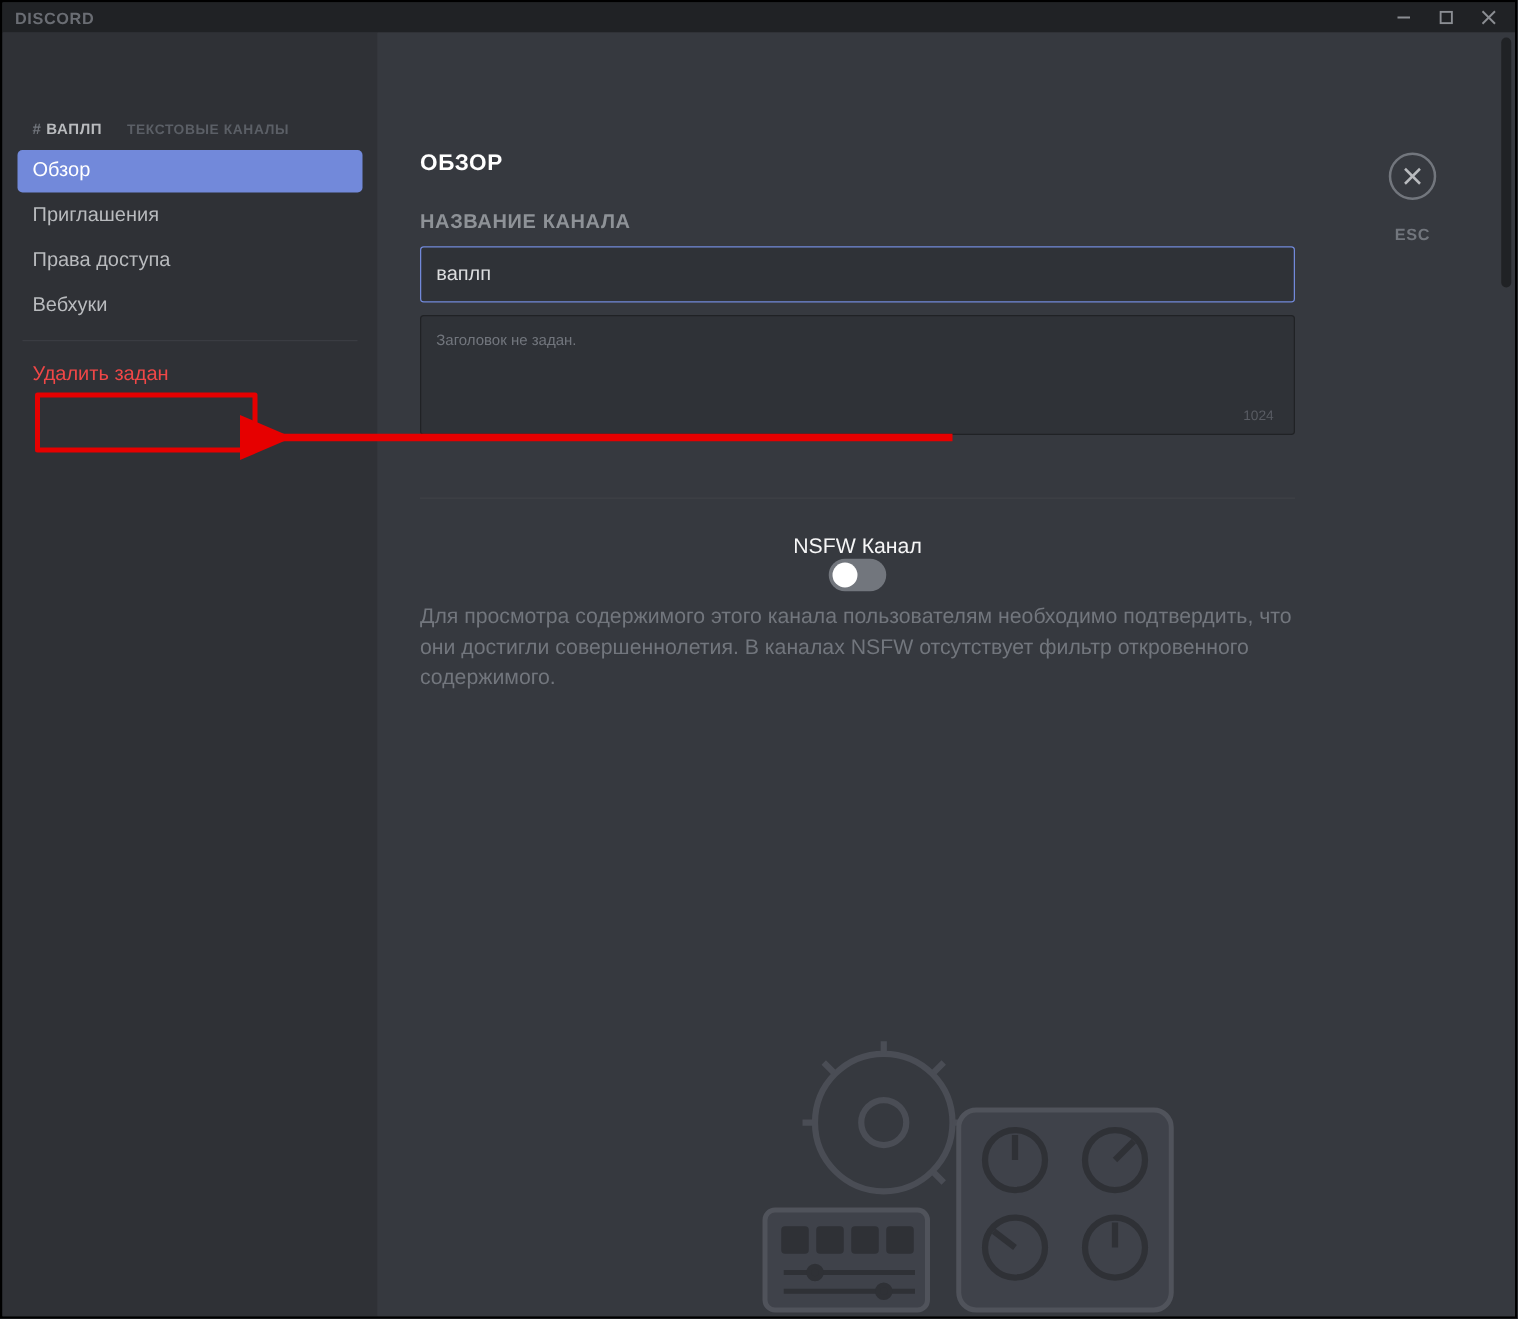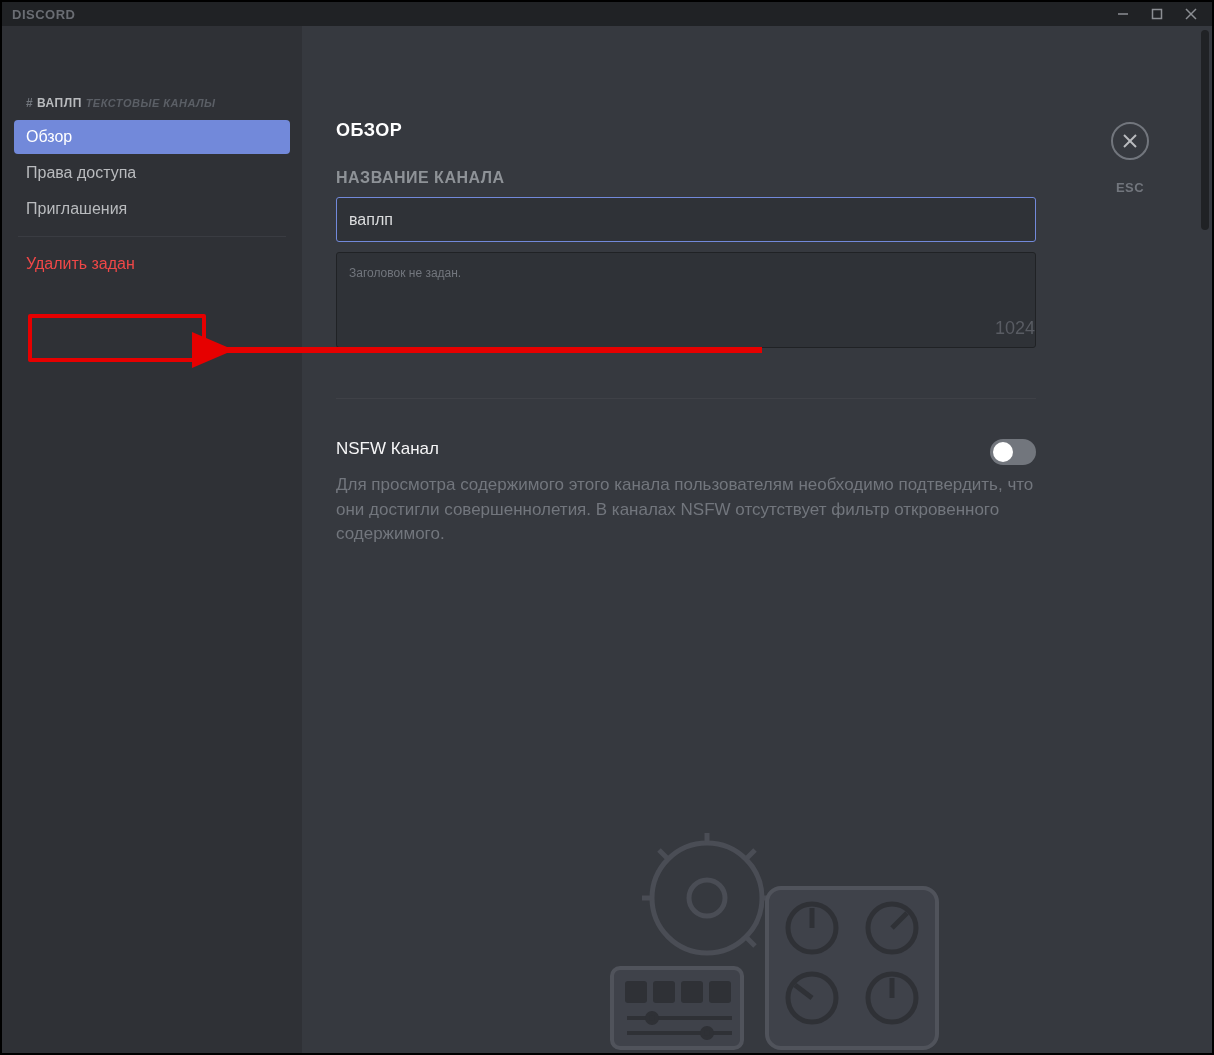--- a/index.html
+++ b/index.html
@@ -10,36 +10,36 @@
   .titlebar .brand { color:#6a6d73; font-weight:800; font-size:13px; letter-spacing:.5px; }
   .titlebar .controls { display:flex; gap:0; }
   .winbtn { width:34px; height:22px; display:flex; align-items:center; justify-content:center; color:#b9bbbe; font-size:14px; }
   .winbtn svg { stroke:#8b8e93; }
   
   .body { position:absolute; left:0; right:0; top:24px; bottom:0; display:flex; }
   .sidebar { width:300px; background:#2f3136; padding:70px 12px 0 12px; position:relative; }
   .side-header { padding:0 12px 8px 12px; color:#72767d; font-size:12px; font-weight:700; letter-spacing:.5px; }
   .side-header .hash { color:#72767d; }
   .side-header .chan { color:#b9bbbe; }
-  .side-header .cat { color:#5b5f66; font-size:11px; margin-left:0;font-style:italic; }
+  .side-header .cat { color:#5b5f66; font-size:11px; margin-left:16px; }
   .side-item { height:34px; display:flex; align-items:center; padding:0 12px; color:#b9bbbe; font-size:16px; border-radius:4px; margin-top:2px; cursor:pointer; }
   .side-item.selected { background:#7289da; color:#fff; }
   .side-divider { height:1px; background:#3a3c42; margin:10px 4px; }
   .side-item.danger { color:#f04747; }
   .annot-box { position:absolute; border:4px solid #e60000; border-radius:2px; pointer-events:none; }
   
   .main { flex:1; position:relative; background:#36393f; padding:94px 60px 0 34px; }
   .page-title { color:#fff; font-weight:700; font-size:18px; letter-spacing:.5px; }
   .field-label { color:#8e9297; font-size:16px; font-weight:700; letter-spacing:.5px; margin-top:28px; }
   .text-input { margin-top:10px; width:700px; height:45px; background:rgba(0,0,0,.12); border:1px solid #7289da; border-radius:3px; color:#dcddde; font-size:16px; padding:0 12px; outline:none; }
   .topic-box { margin-top:10px; width:700px; height:96px; background:rgba(0,0,0,.12); border:1px solid #202225; border-radius:3px; position:relative; padding:10px 12px; }
   .topic-placeholder { color:#72767d; font-size:12px; }
-  .topic-count { position:absolute; right:0; bottom:8px; color:#595c63; font-size:18px; }
+  .topic-count { position:absolute; right:16px; bottom:8px; color:#595c63; font-size:11px; }
   .hr { width:700px; height:1px; background:#3f4147; margin-top:50px; }
-  .nsfw-row { margin-top:40px; width:700px; display:flex; align-items:flex-start; justify-content:space-between; }
+  .nsfw-row { margin-top:28px; width:700px; display:flex; align-items:center; justify-content:space-between;flex-direction:column; }
   .nsfw-title { color:#f6f6f7; font-size:17px; font-weight:500; }
   .toggle { width:46px; height:26px; background:#72767d; border-radius:13px; position:relative; cursor:pointer; }
   .toggle .knob { position:absolute; left:3px; top:3px; width:20px; height:20px; background:#fff; border-radius:50%; }
   .nsfw-desc { margin-top:8px; width:700px; color:#72767d; font-size:17px; line-height:1.45; }
   
   .escbox { position:absolute; top:96px; right:60px; width:44px; text-align:center; }
   .closebtn { width:38px; height:38px; border:2px solid #72767d; border-radius:50%; display:flex; align-items:center; justify-content:center; margin:0 auto; cursor:pointer; }
   .closebtn svg { stroke:#b9bbbe; }
   .esclbl { color:#72767d; font-size:13px; font-weight:700; margin-top:20px; letter-spacing:.5px; }
   
@@ -81,24 +81,27 @@
     <div class="sidebar">
       <div class="side-header">
         <span class="hash">#</span>
         <span class="chan">ВАПЛП</span>
         <span class="cat">ТЕКСТОВЫЕ КАНАЛЫ</span>
       </div>
       <div class="side-item selected">
         <span>Обзор</span>
       </div>
       <div class="side-item">
+        <span>Приглашения</span>
+      </div>
+      <div class="side-item">
         <span>Права доступа</span>
       </div>
       <div class="side-item">
-        <span>Приглашения</span>
+        <span>Вебхуки</span>
       </div>
       <div class="side-divider"></div>
       <div class="side-item danger">
         <span>Удалить задан</span>
       </div>
 
       <div class="annot-box" style="left:26px; top:288px; width:178px; height:48px;"></div>
     </div>
 
     <div class="main">

